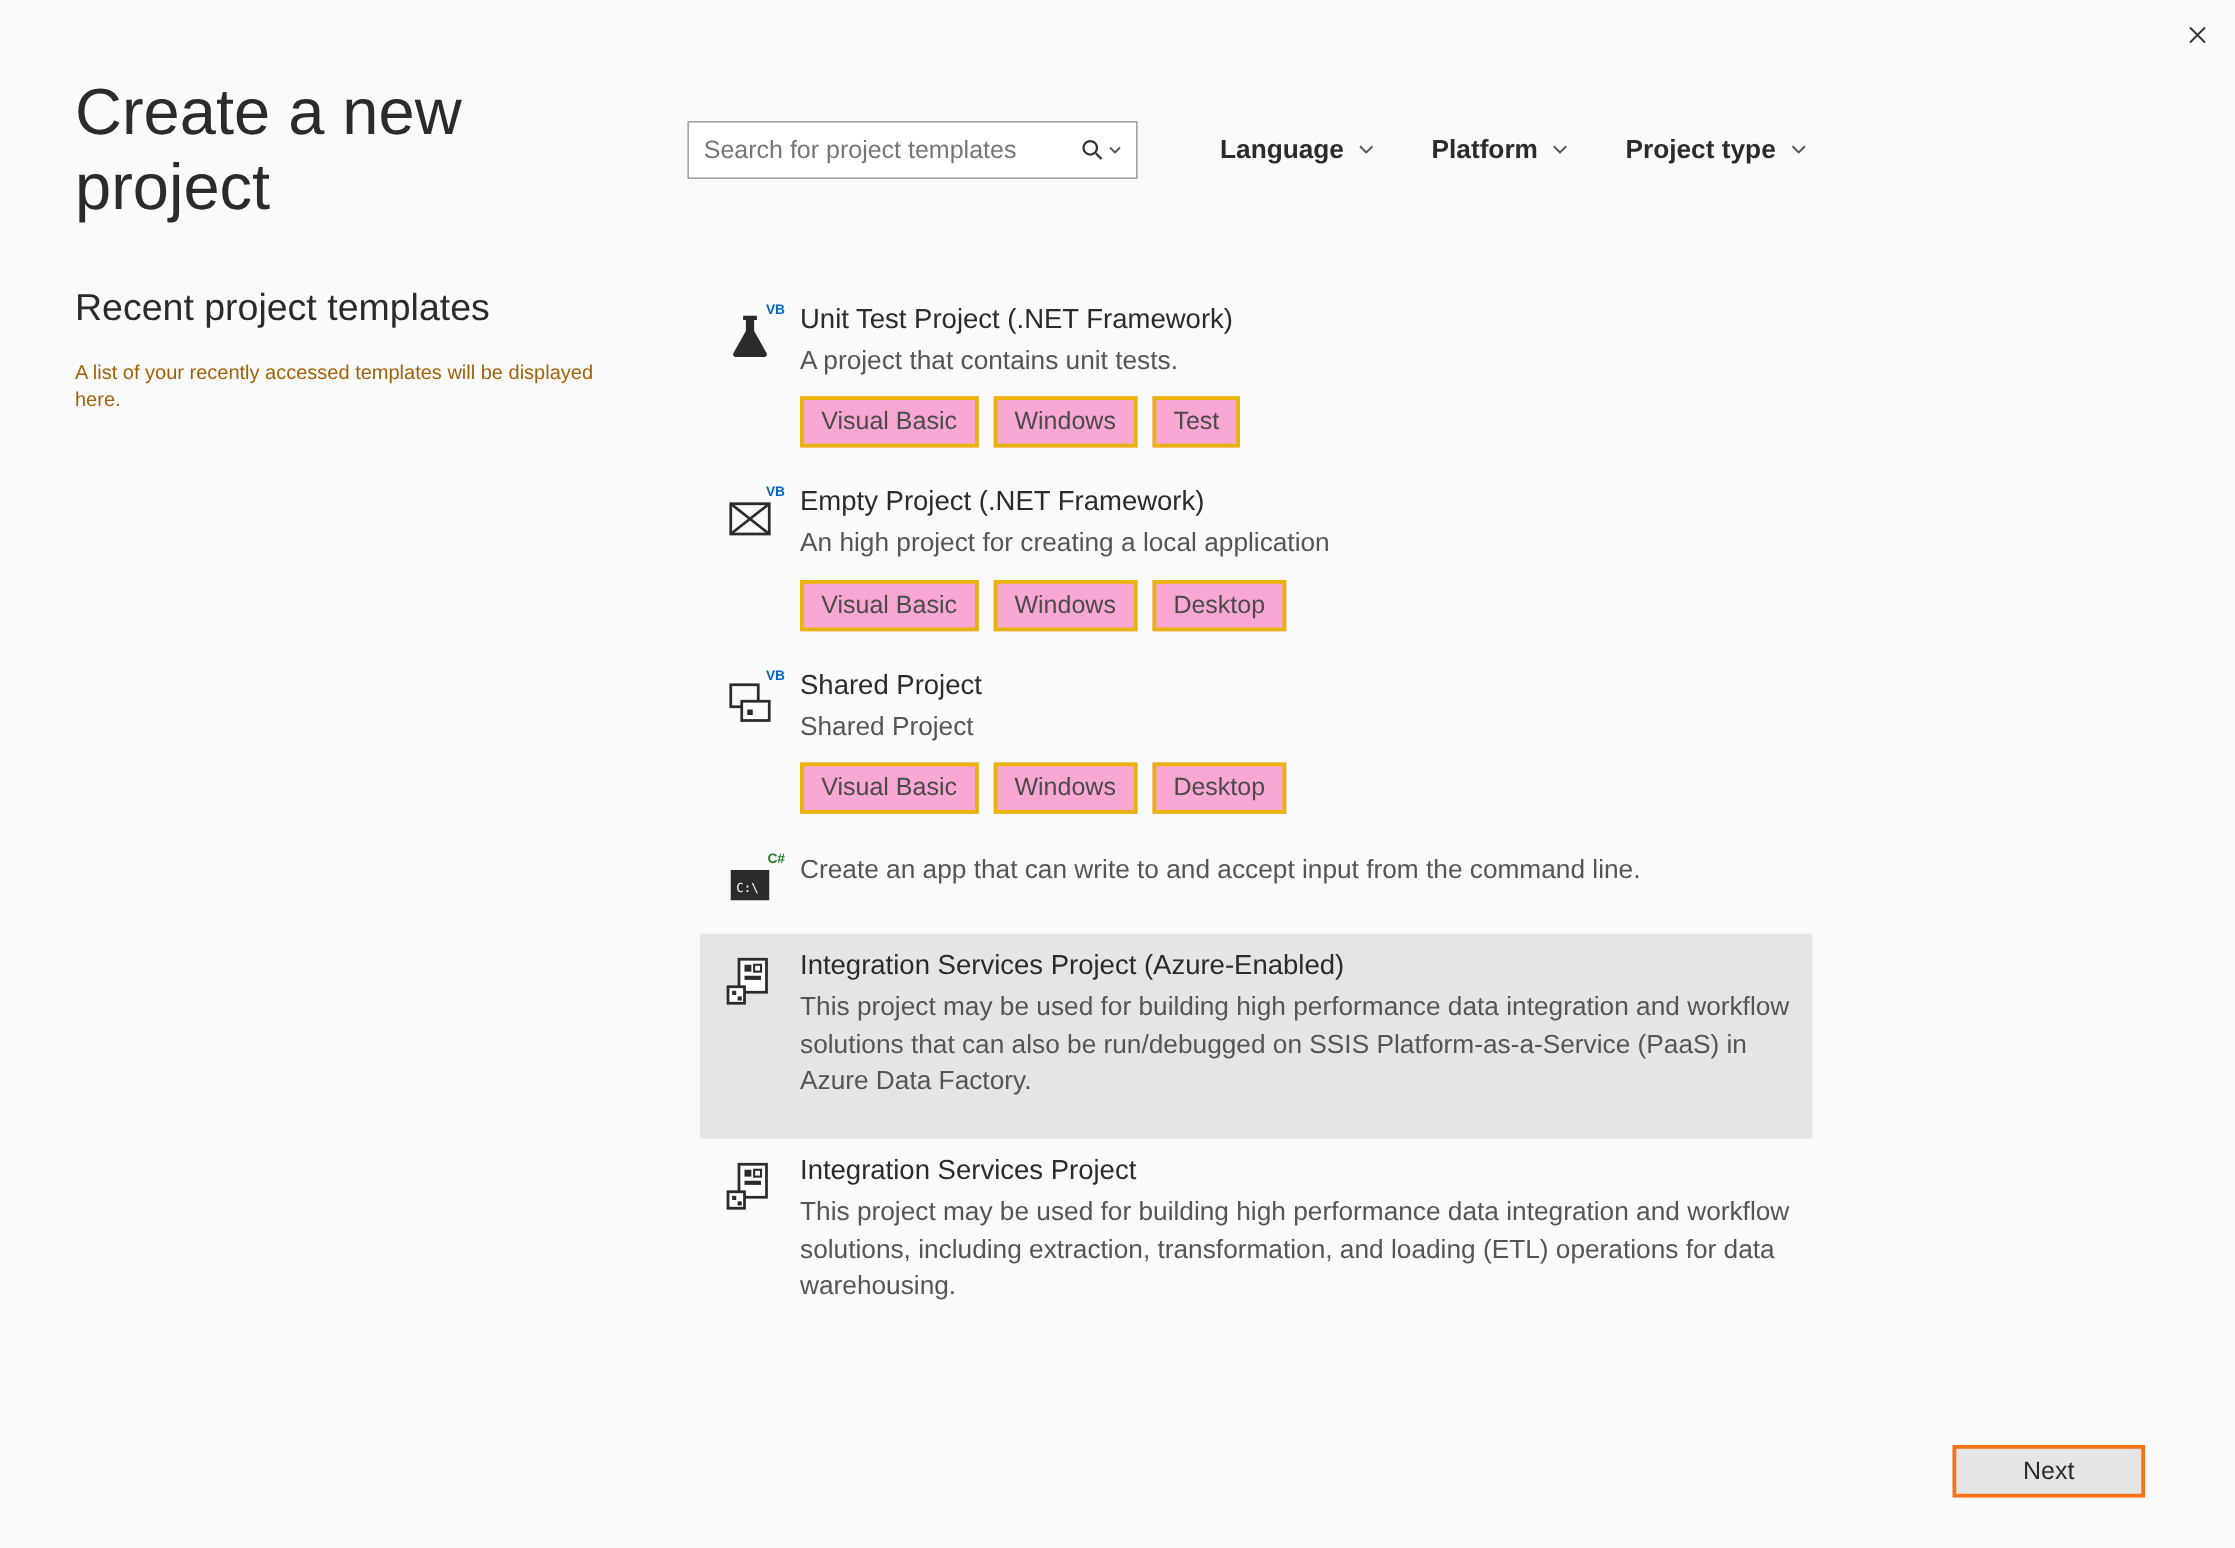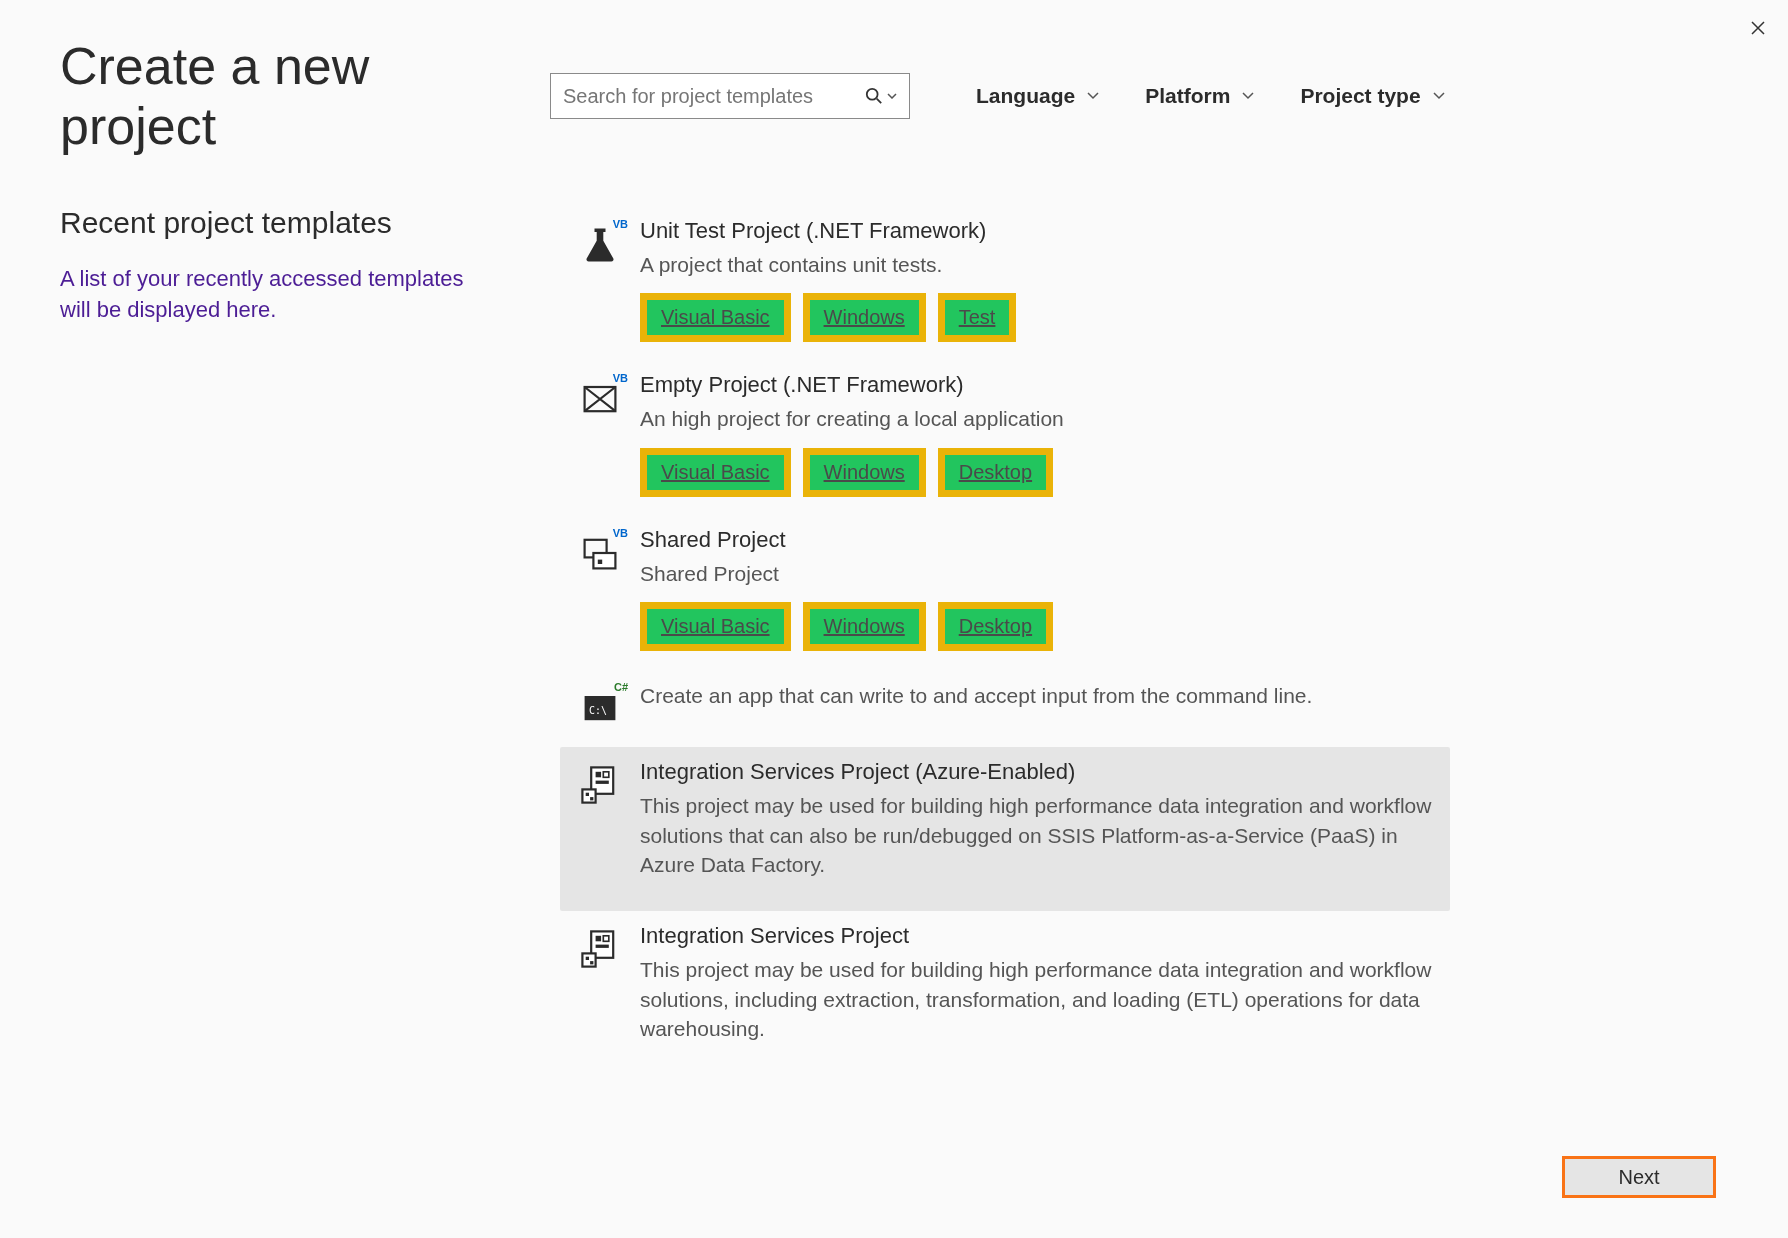--- a/index.html
+++ b/index.html
@@ -19,21 +19,21 @@
       height: 24px;
       cursor: pointer;
       display: flex;
       align-items: center;
       justify-content: center;
     }
     .close-btn svg { width: 16px; height: 16px; }
     .header-row {
       display: flex;
       align-items: center;
-      padding: 36px 60px 0 60px;
+      padding: 60px 60px 0 60px;
       gap: 30px;
     }
     .page-title {
       font-size: 52px;
       font-weight: 400;
       color: #2b2b2b;
       flex: 0 0 auto;
       width: 460px;
     }
     .search-wrap {
@@ -84,22 +84,22 @@
       gap: 60px;
     }
     .left-col { width: 440px; flex: 0 0 auto; }
     .recent-title {
       font-size: 30px;
       font-weight: 400;
       color: #2b2b2b;
       margin-bottom: 24px;
     }
     .recent-desc {
-      font-size: 22px;
-      color: #4c1d95;
+      font-size: 16px;
+      color: #a16207;
       line-height: 1.4;
     }
     .right-col {
       flex: 1;
       max-width: 890px;
     }
     .template {
       display: flex;
       padding: 12px 18px 18px 18px;
       gap: 18px;
@@ -124,26 +124,25 @@
     }
     .template-desc {
       font-size: 21px;
       color: #555;
       line-height: 1.4;
       margin-bottom: 14px;
     }
     .tags { display: flex; gap: 12px; }
     .tag {
       display: inline-block;
-      border: 7px solid #eab308;
-      background: #22c55e;
+      border: 3px solid #eab308;
+      background: #f9a8d4;
       padding: 6px 14px;
       font-size: 20px;
       color: #4a4a4a;
-      text-decoration: underline;
     }
     .footer {
       position: absolute;
       bottom: 40px;
       right: 72px;
     }
     .next-btn {
       width: 154px;
       height: 42px;
       border: 3px solid #f97316;

